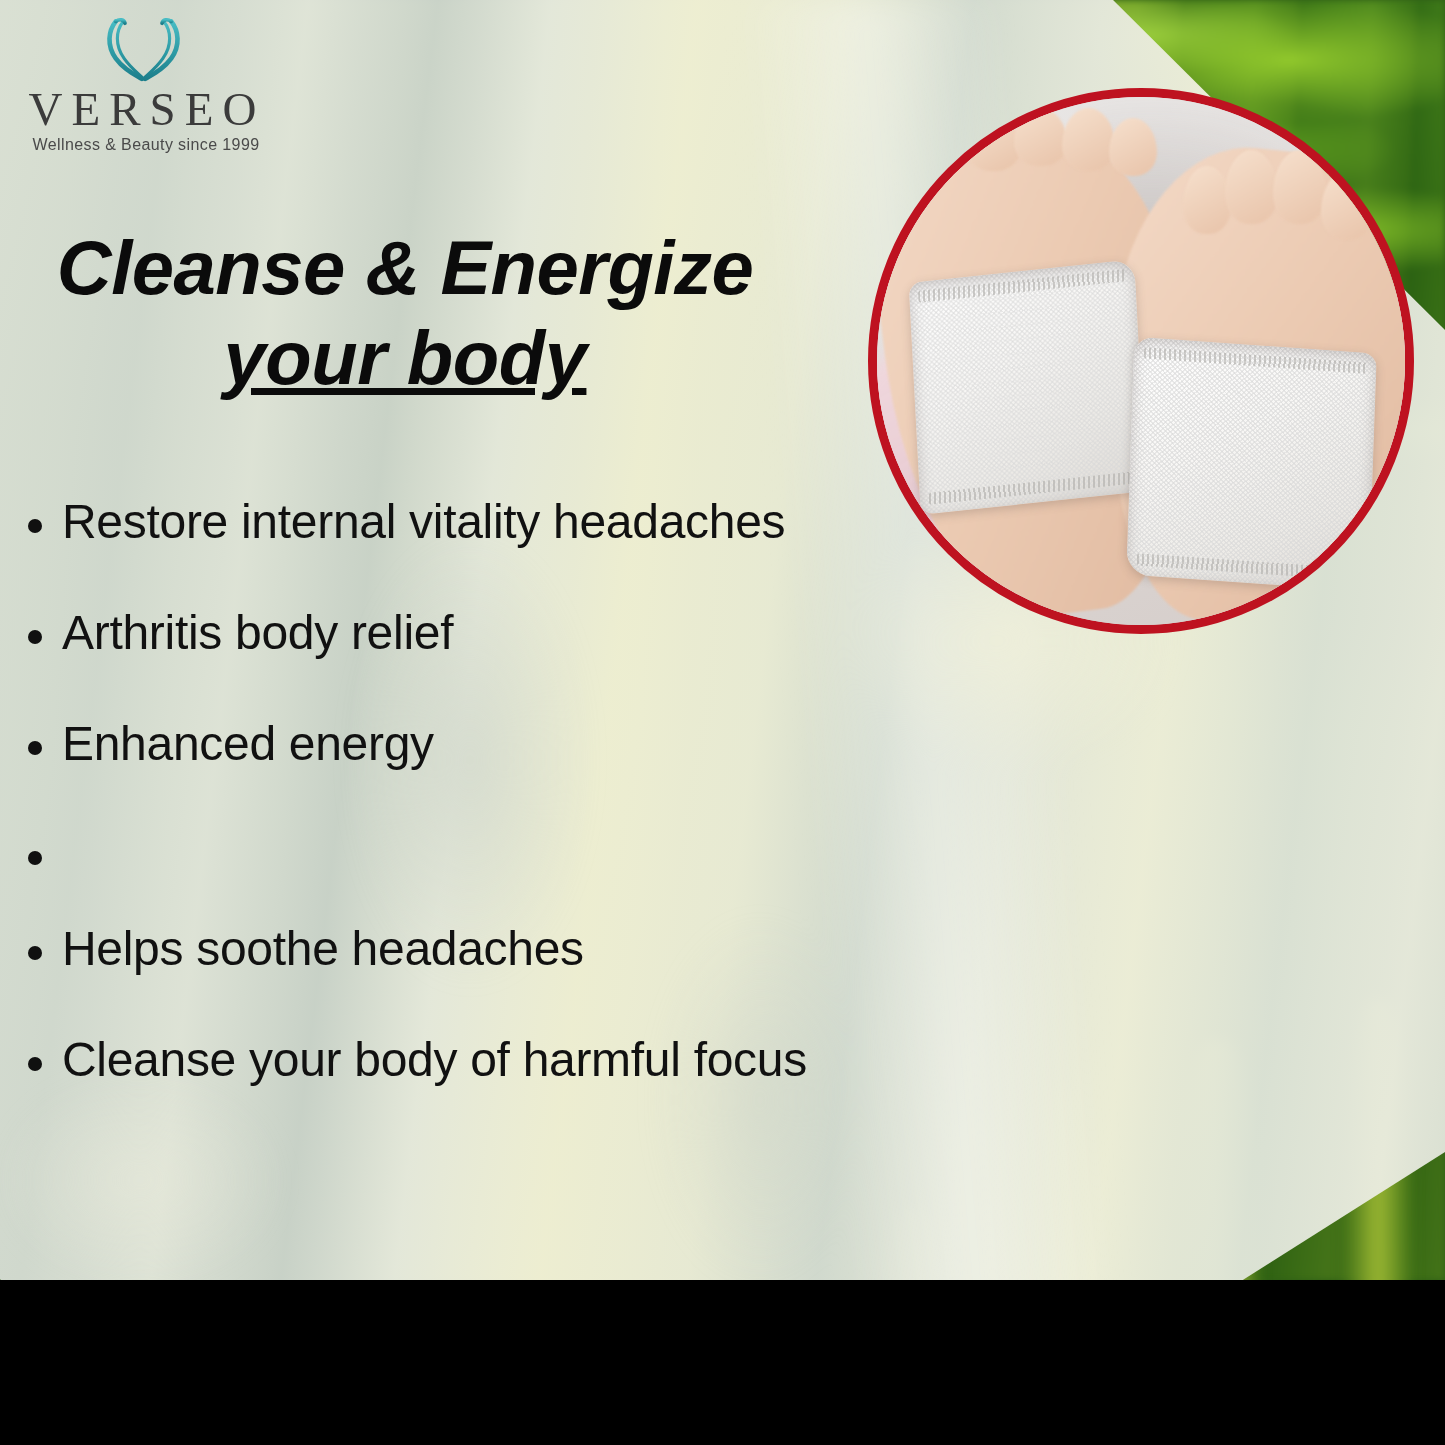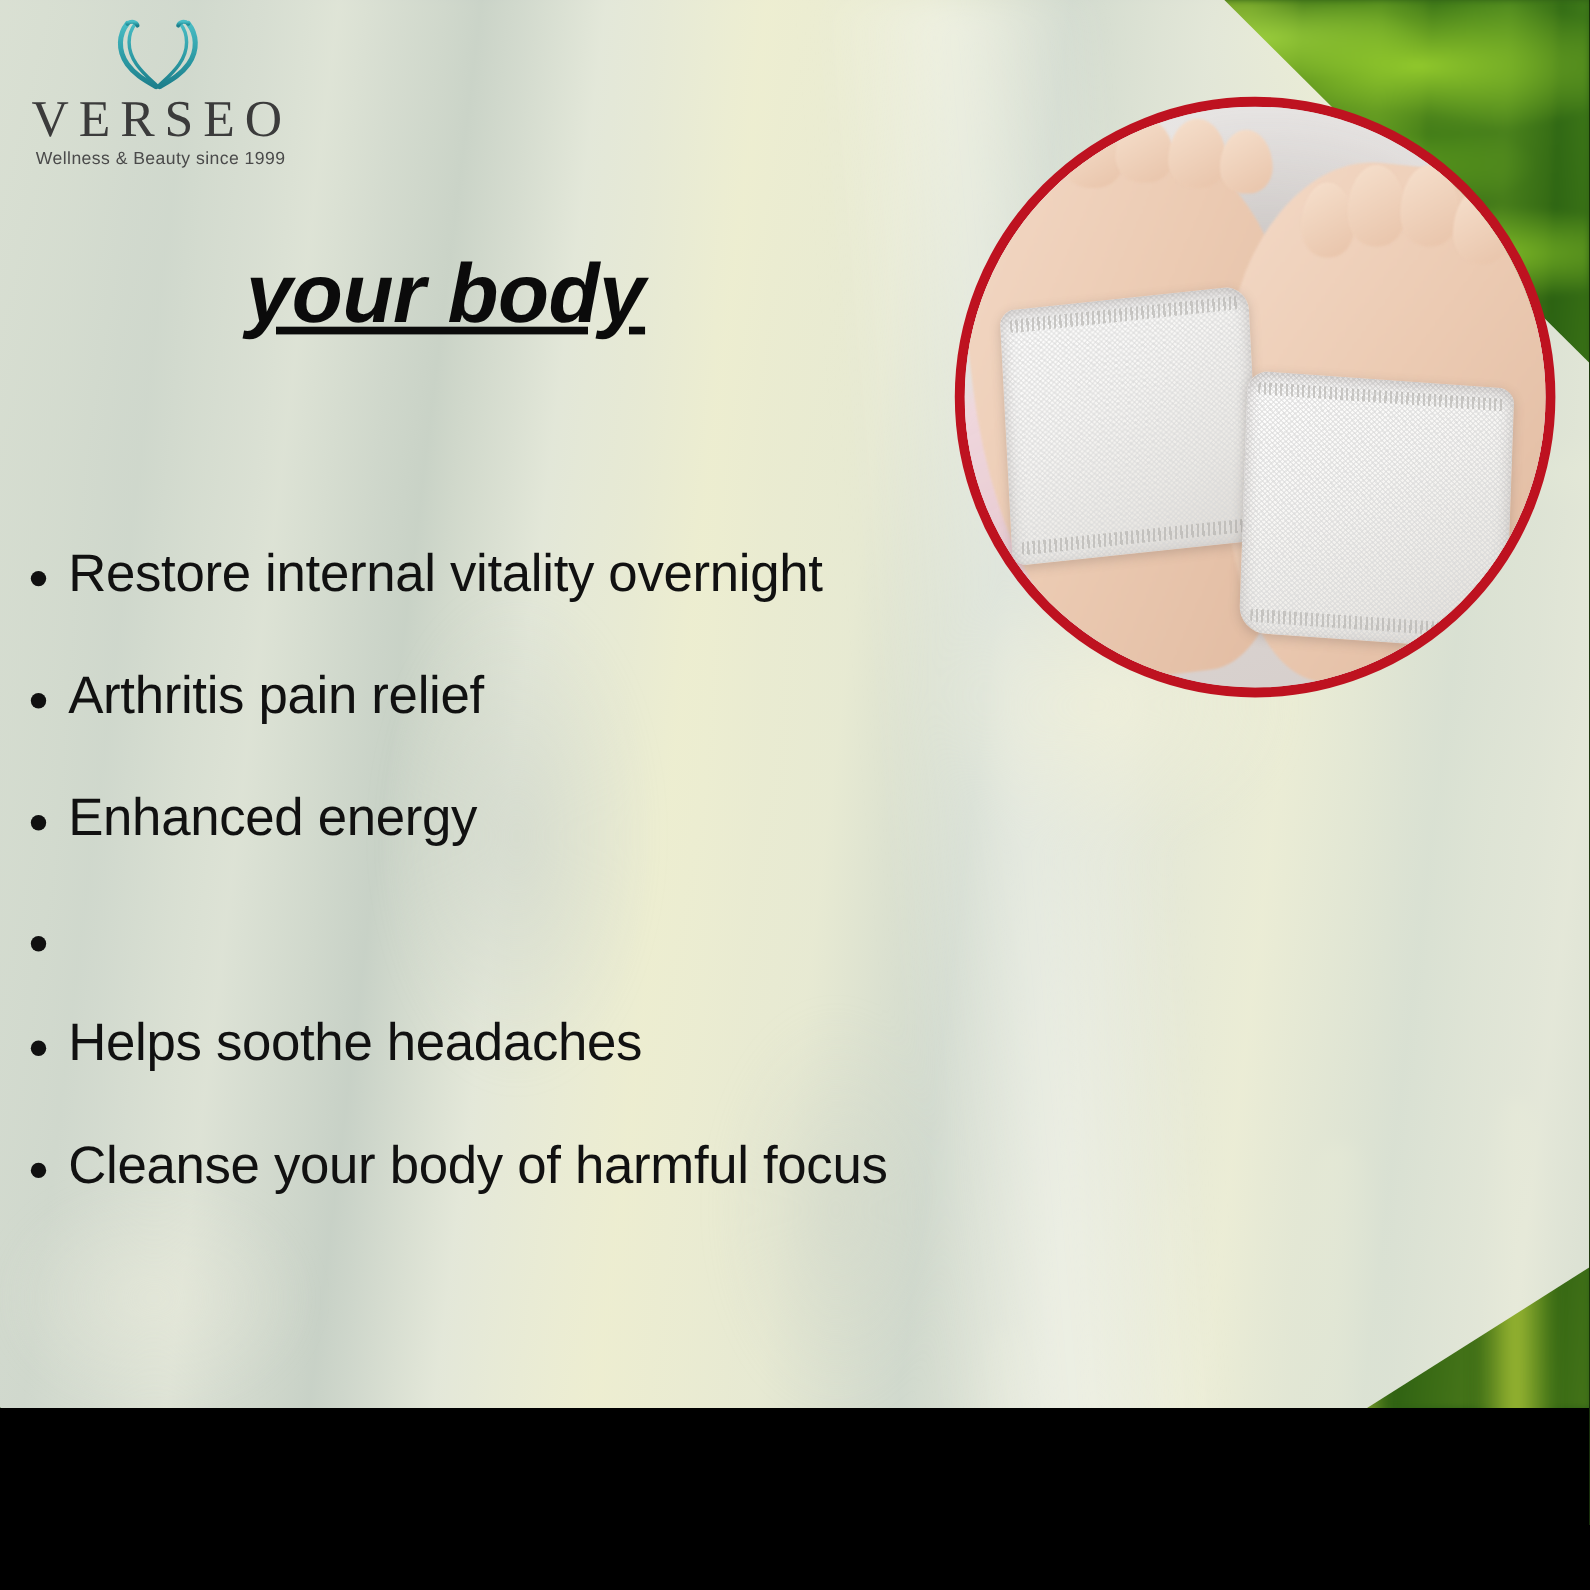--- a/index.html
+++ b/index.html
@@ -297,31 +297,32 @@
         <path d="M82 8 C90 18 91 34 81 48 C74 58 66 64 60 70" stroke-width="3.4"></path>
         <path d="M30 8 C34 5 39 6 40 10" stroke-width="4"></path>
         <path d="M90 8 C86 5 81 6 80 10" stroke-width="4"></path>
       </g>
     </svg>
     <div class="logo-word">VERSEO</div>
     <div class="logo-tag">Wellness &amp; Beauty  since 1999</div>
   </div>
 
   <h1 class="headline">
+    <span class="l1">Cleanse &amp; Energize</span>
     <span class="l2">your body</span>
   </h1>
 
   <ul class="benefits">
     <li class="benefit">
       <span class="dot"></span>
-      <span class="txt">Restore internal vitality overnight</span>
-    </li>
-    <li class="benefit">
-      <span class="dot"></span>
-      <span class="txt">Arthritis pain relief</span>
+      <span class="txt">Restore internal vitality headaches</span>
+    </li>
+    <li class="benefit">
+      <span class="dot"></span>
+      <span class="txt">Arthritis body relief</span>
     </li>
     <li class="benefit">
       <span class="dot"></span>
       <span class="txt">Enhanced energy</span>
     </li>
     <li class="benefit">
       <span class="dot"></span>
     </li>
     <li class="benefit">
       <span class="dot"></span>

